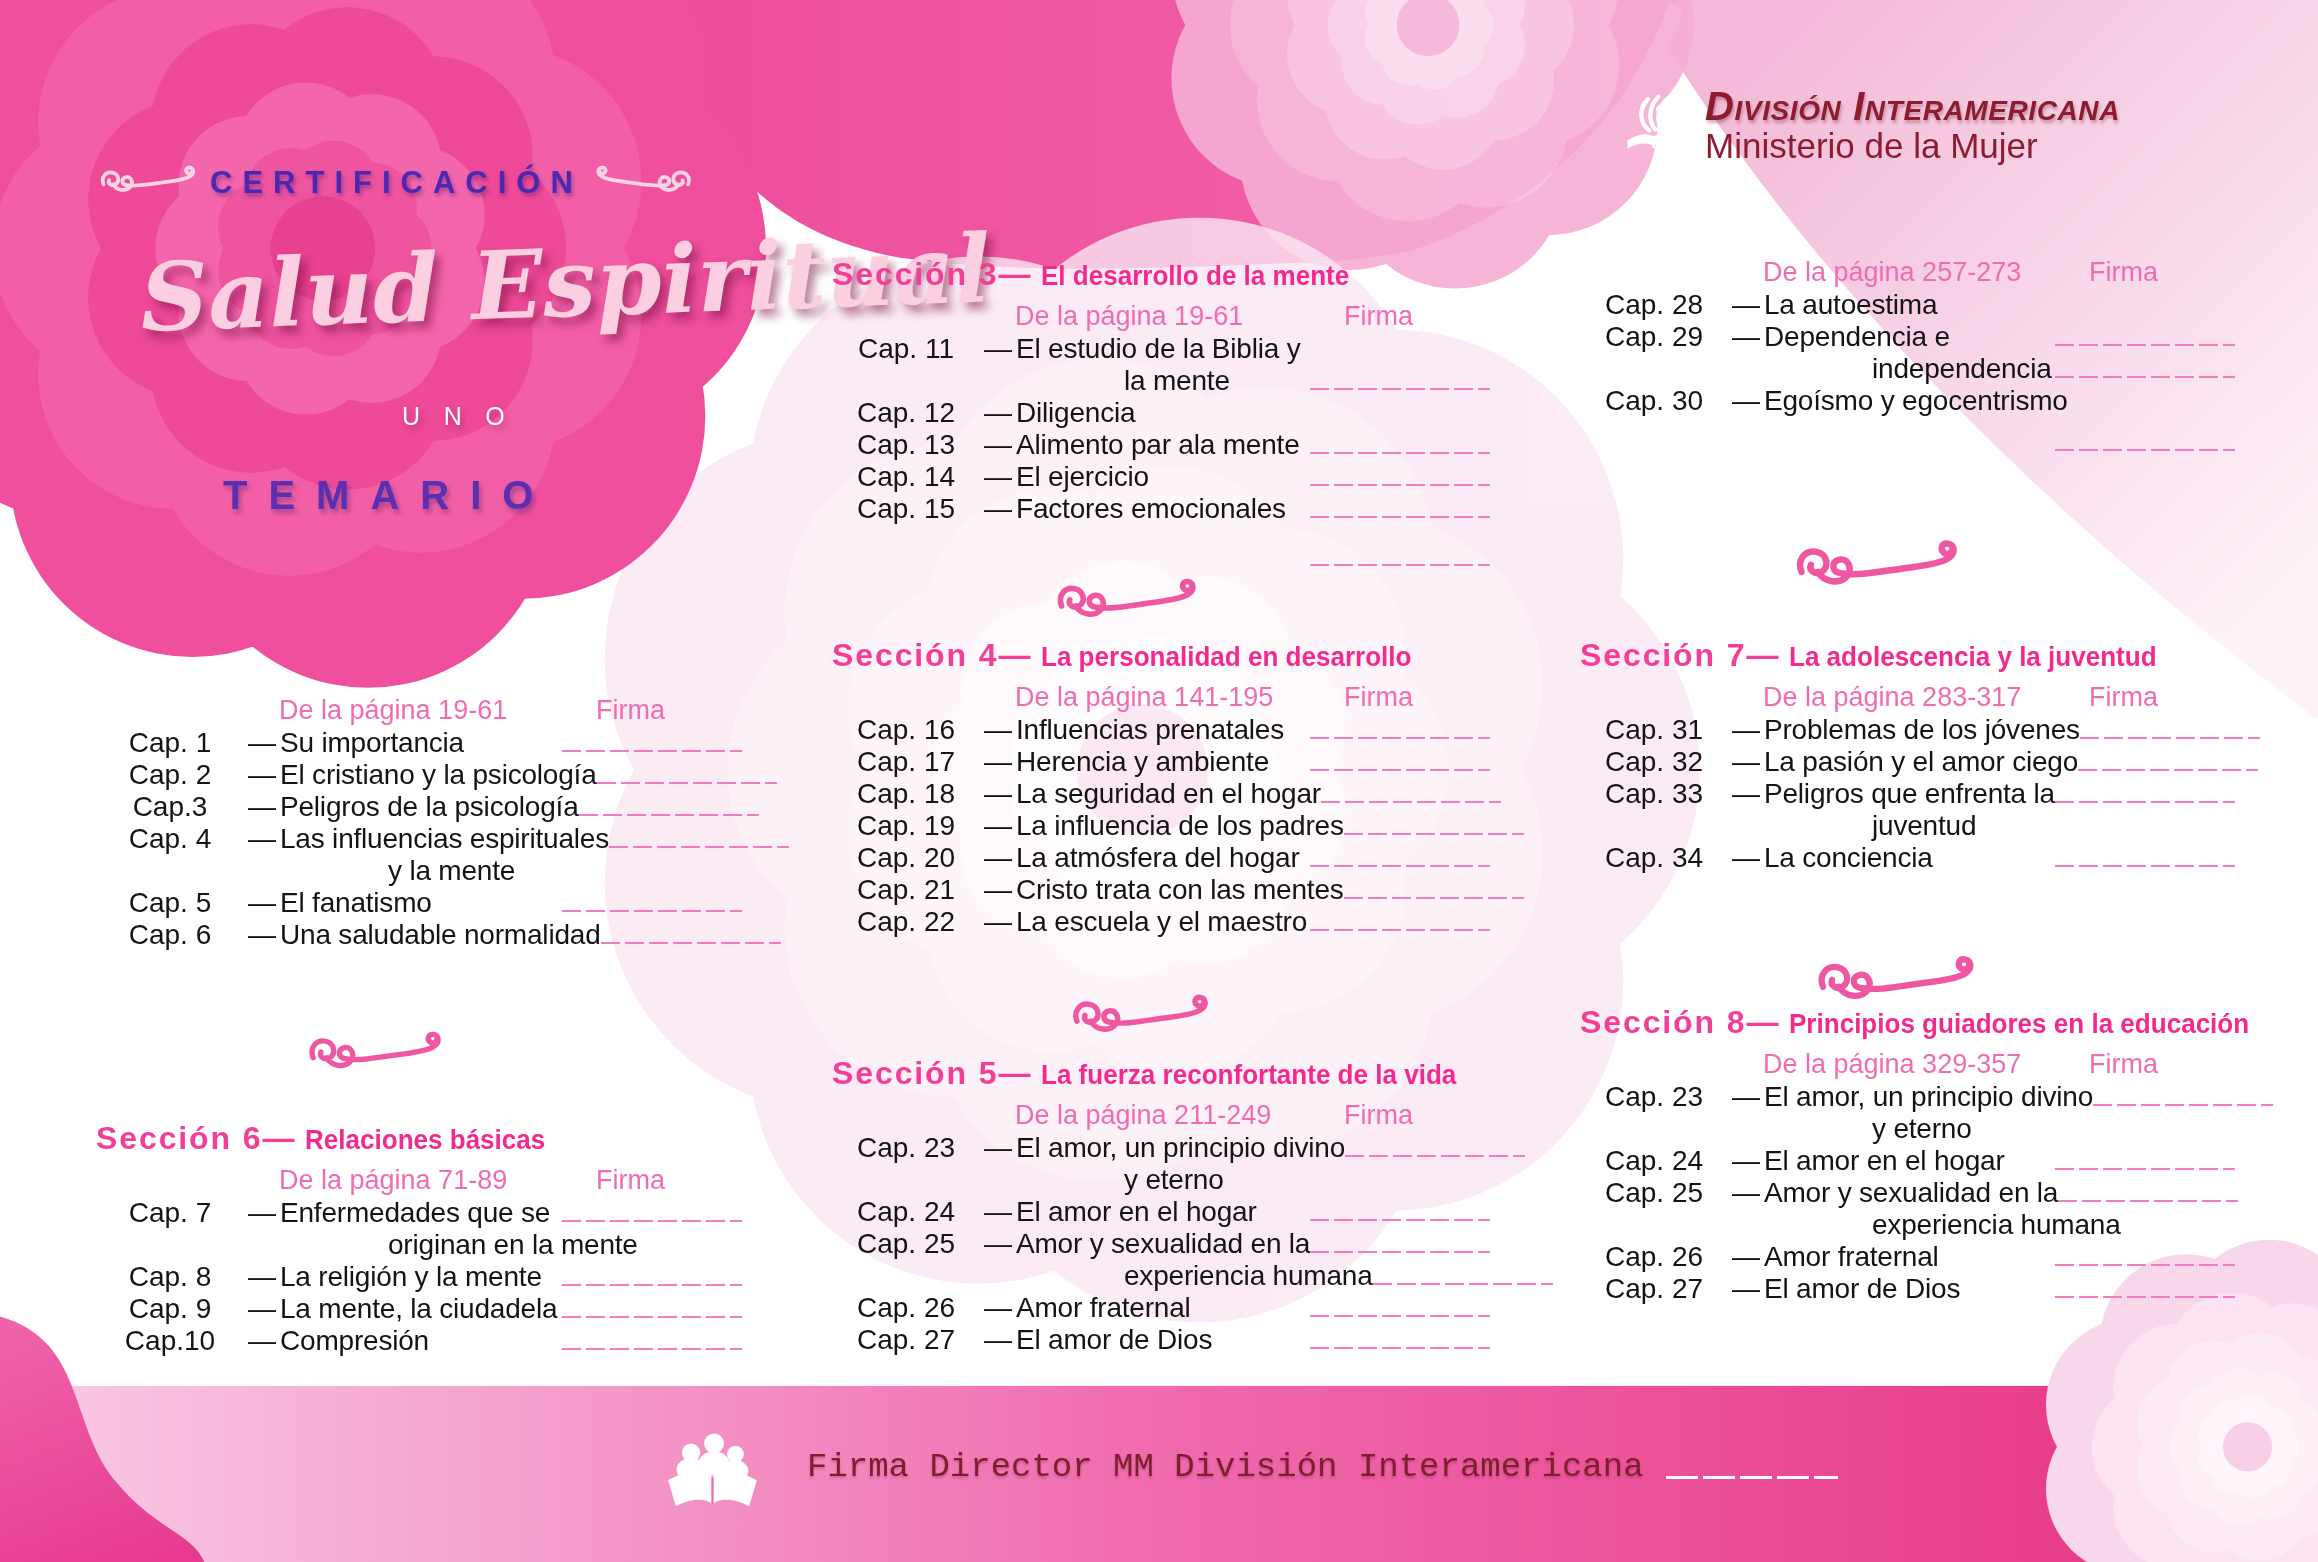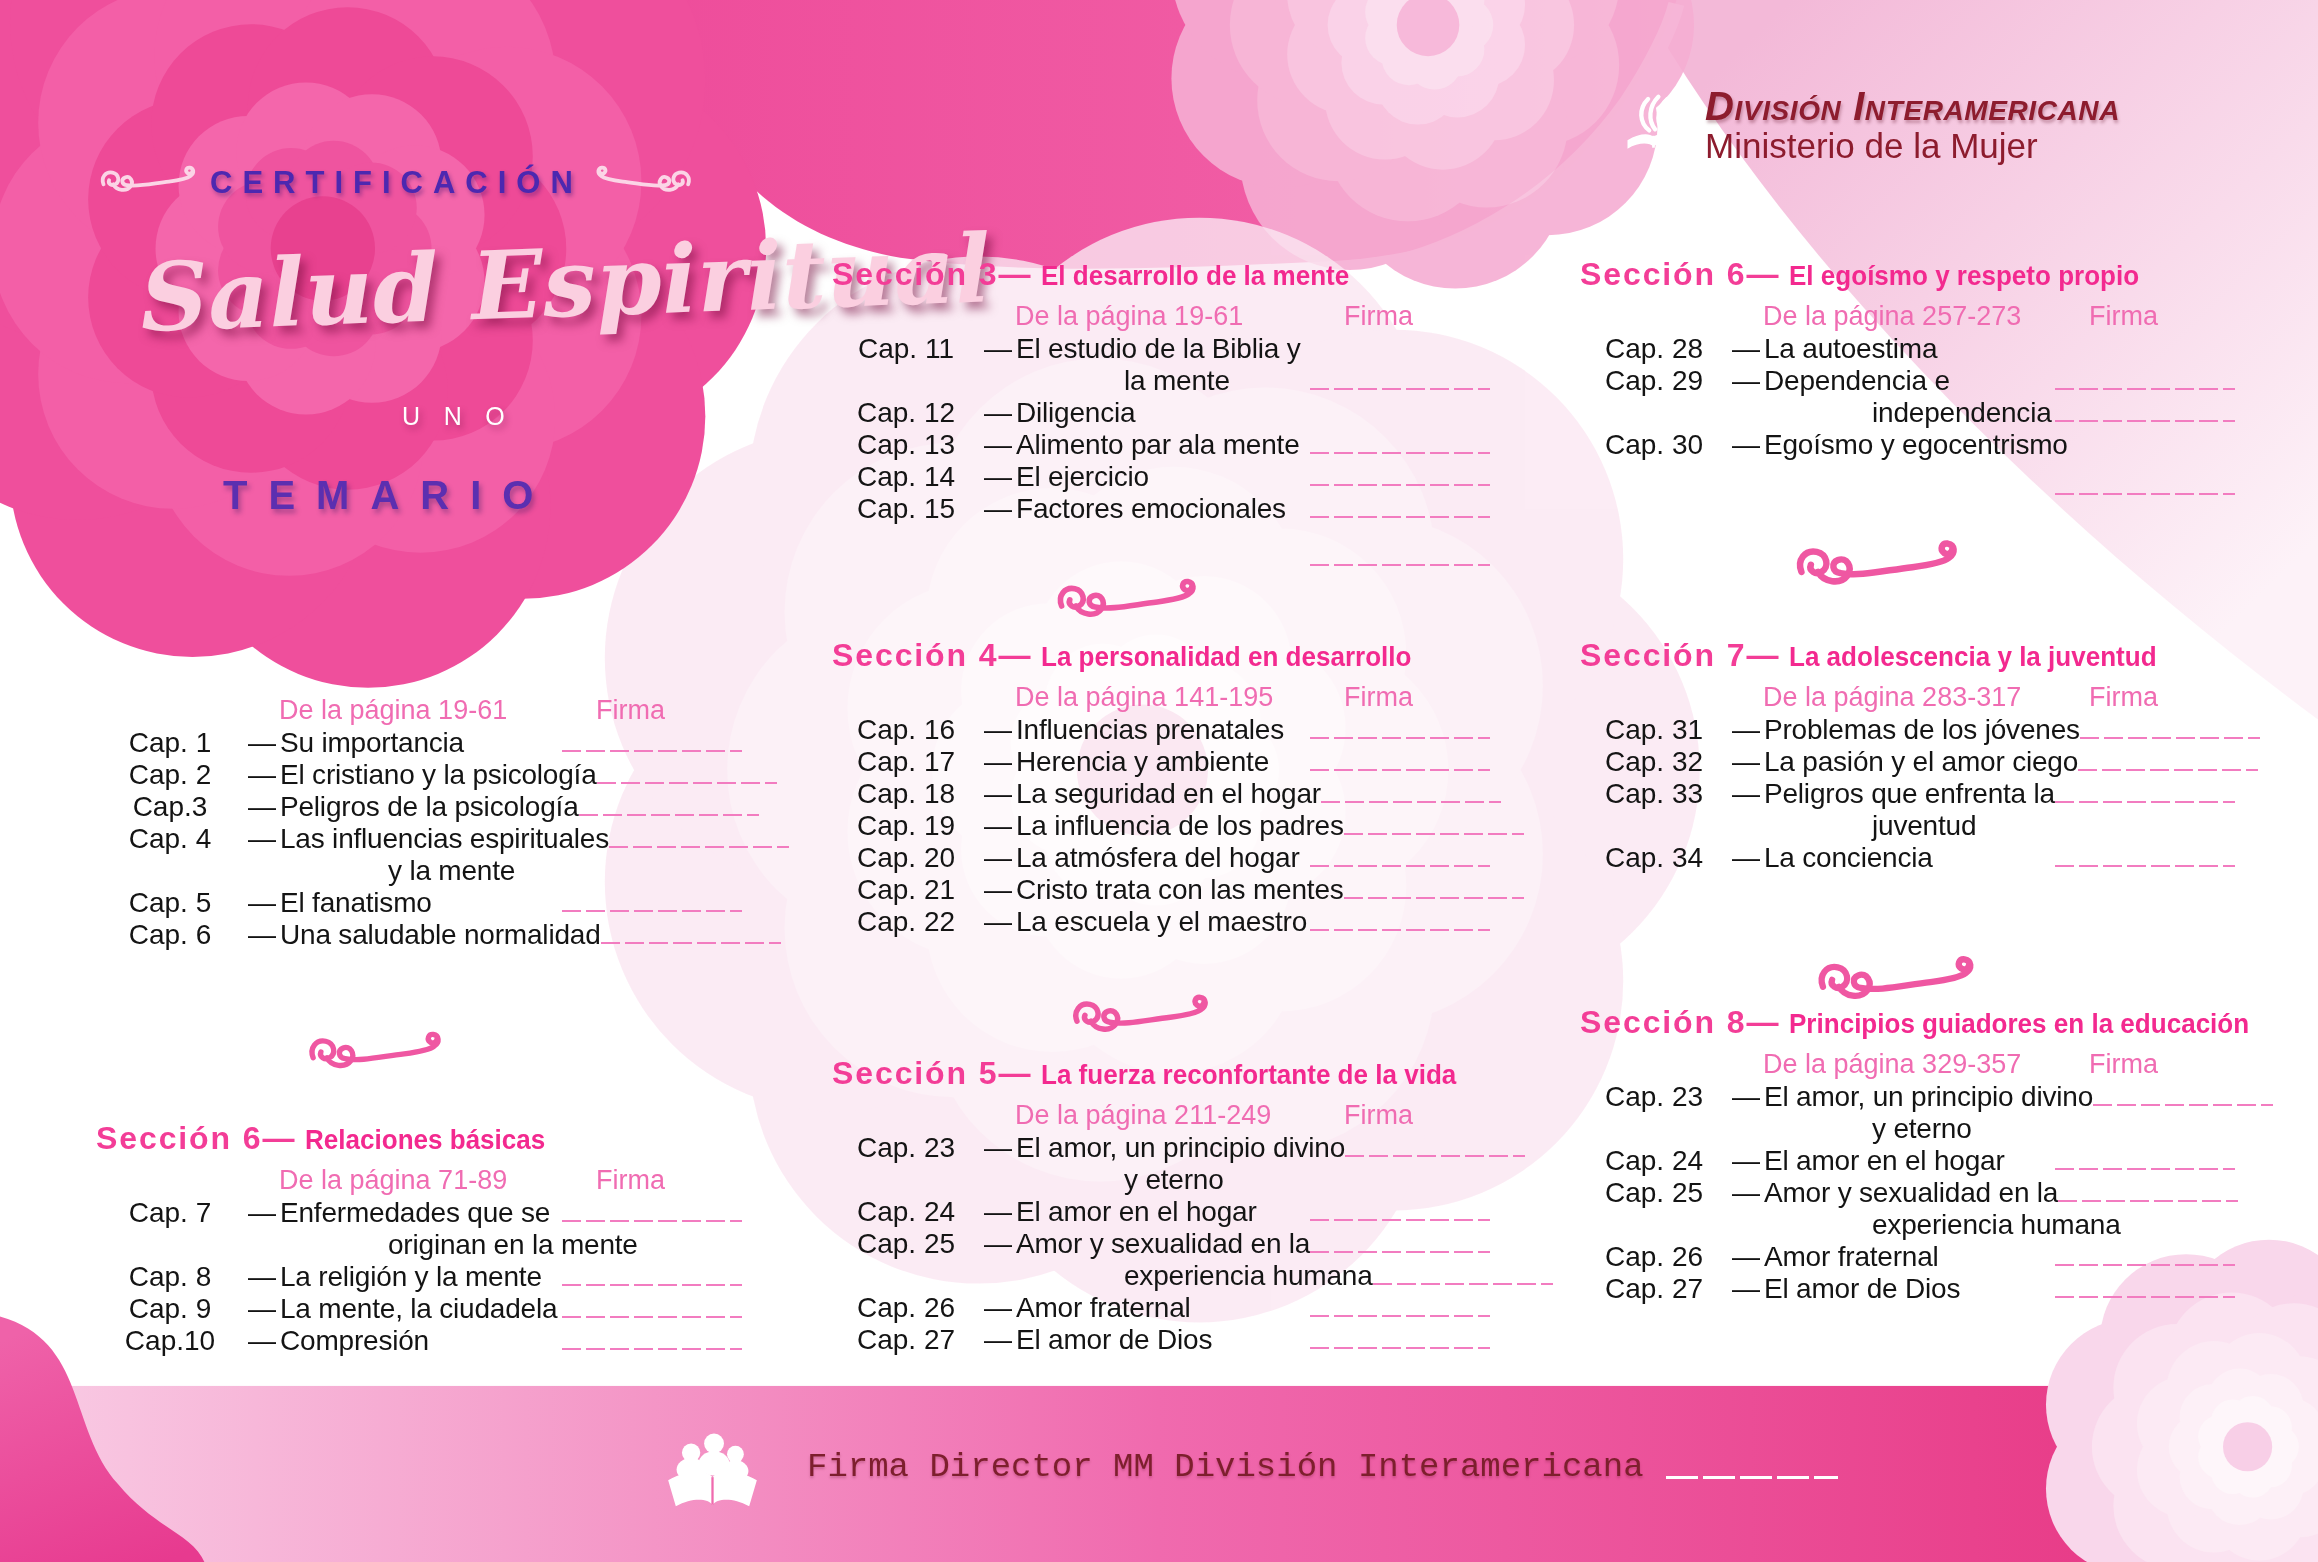--- a/index.html
+++ b/index.html
@@ -434,21 +434,20 @@
     </div>
   <div class="row">
       <span class="capno">Cap. 27</span>
       <span class="sep">—</span>
       <span class="ctext">El amor de Dios</span>
       <span class="sig"></span>
     </div>
 </section>
 
 <section class="sec" style="left:1580px;top:256px;width:655px">
-  <div class="shead"><span class="slabel">Sección 6—</span><span class="stitle">El egoísmo y respeto propio</span></div>
   <div class="ssub">
       <span class="pages">De la página 257-273</span>
       <span class="firma">Firma</span>
     </div>
   <div class="row">
       <span class="capno">Cap. 28</span>
       <span class="sep">—</span>
       <span class="ctext">La autoestima</span>
     </div>
   <div class="row">

